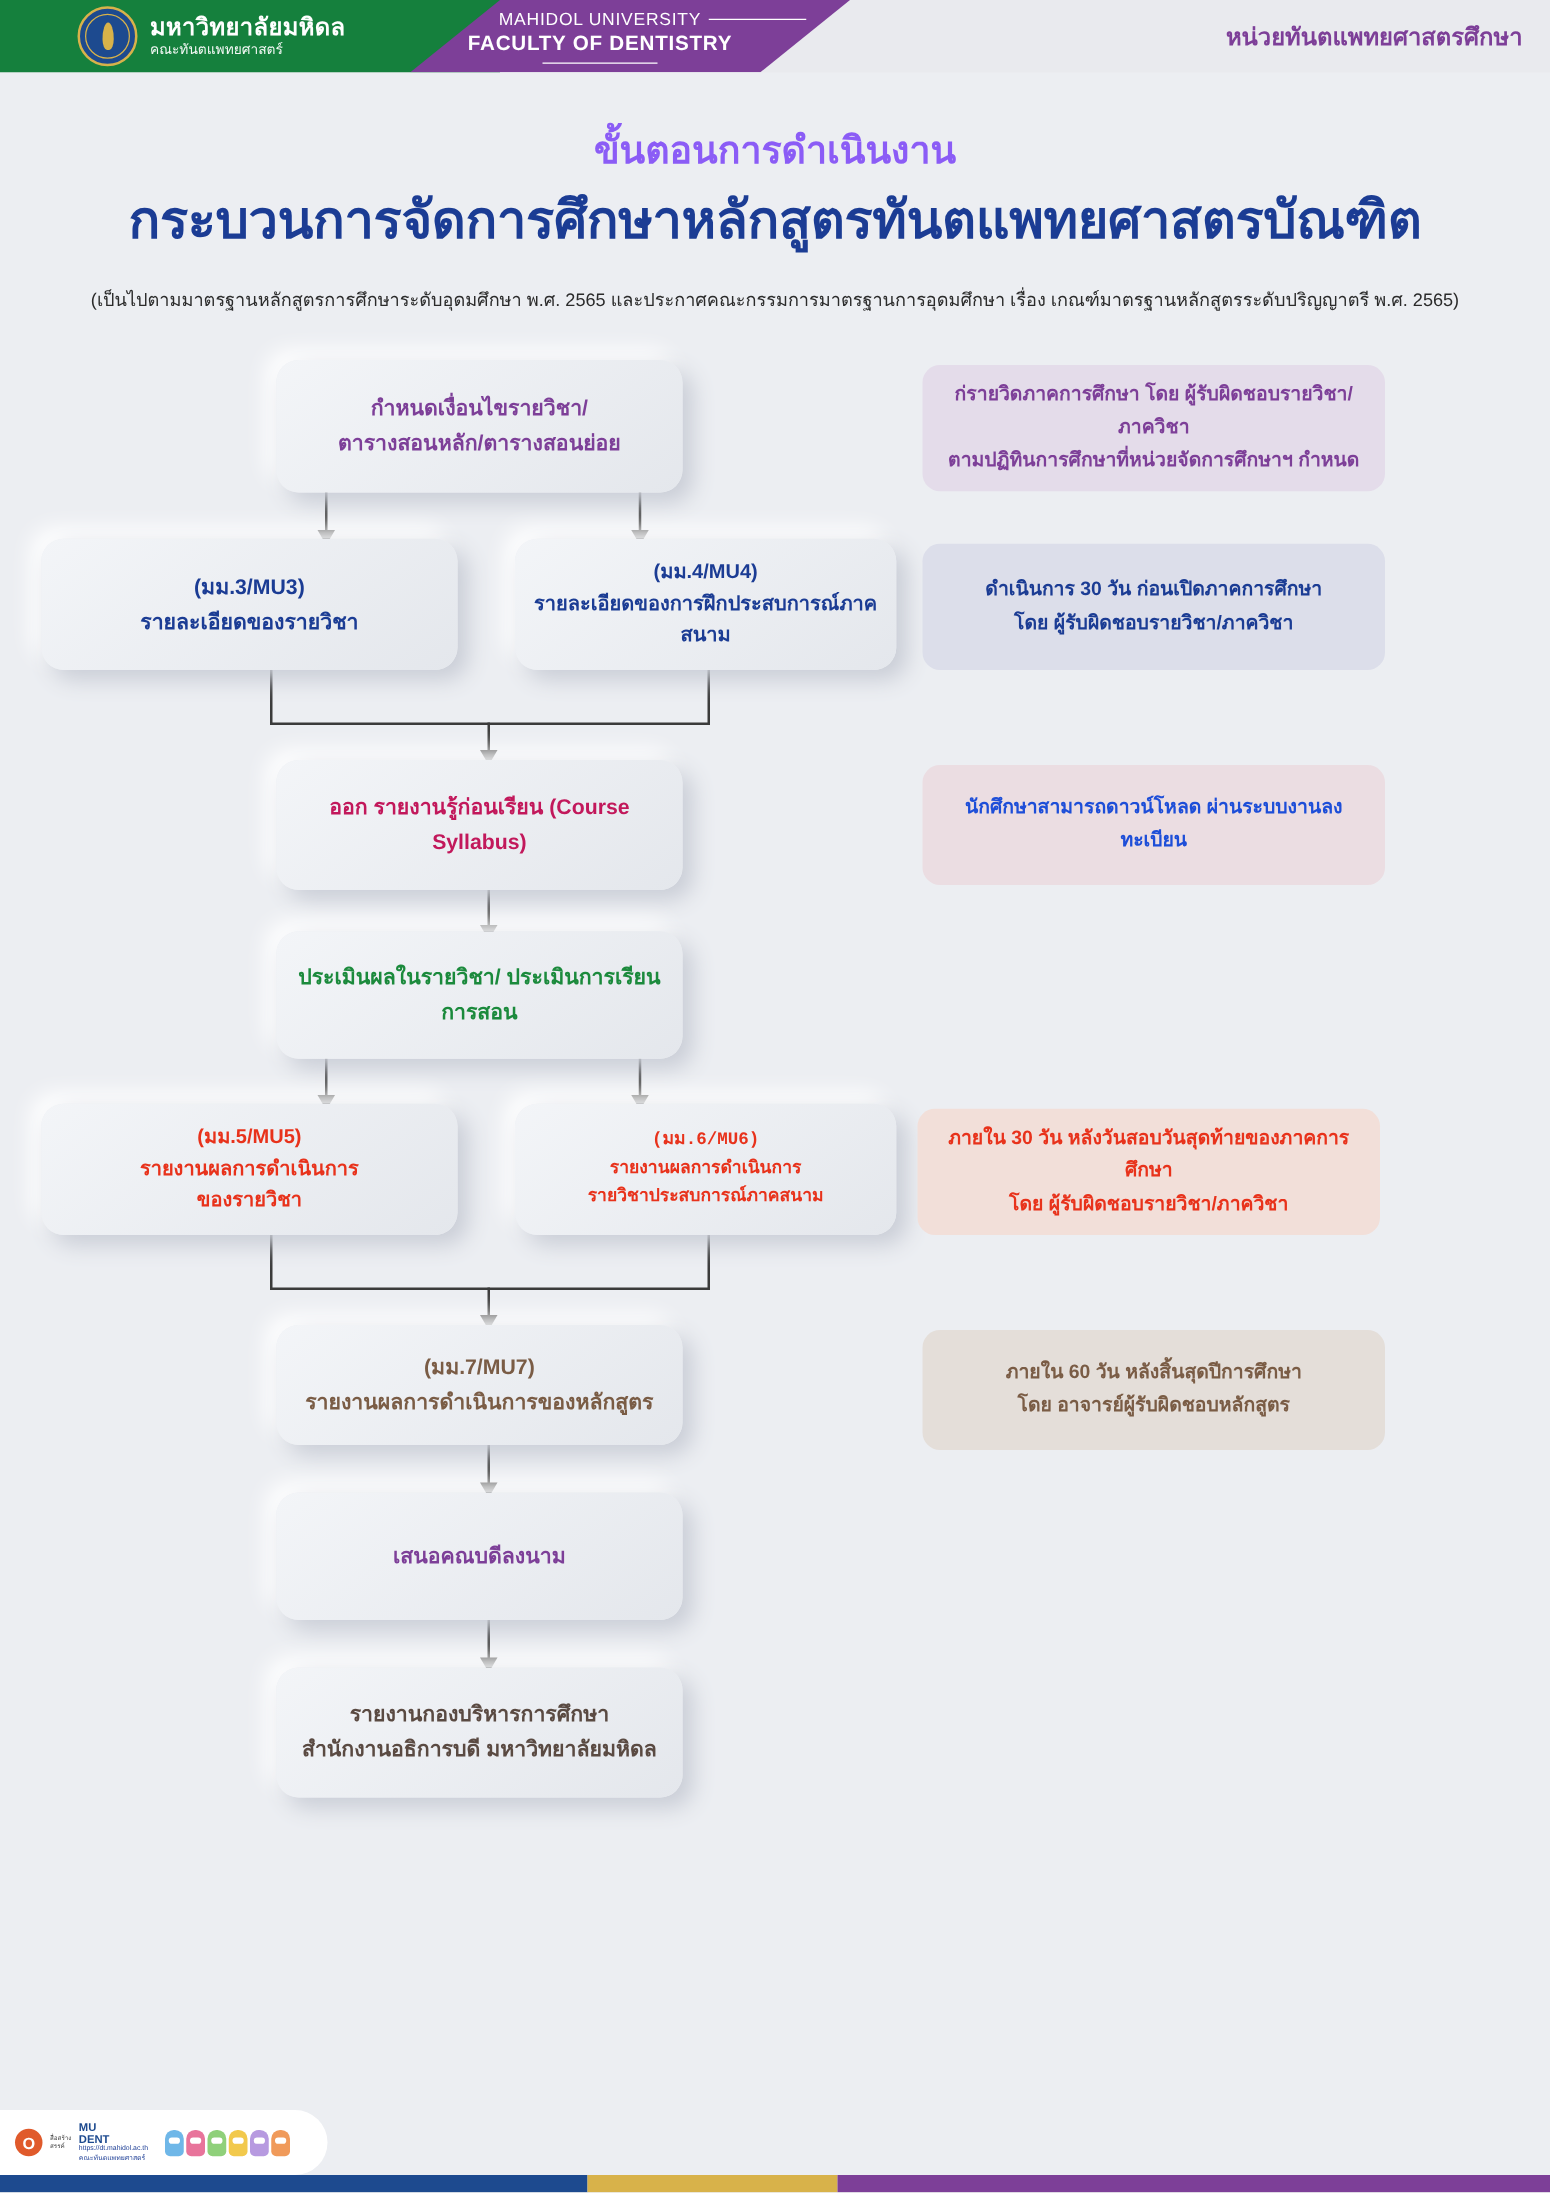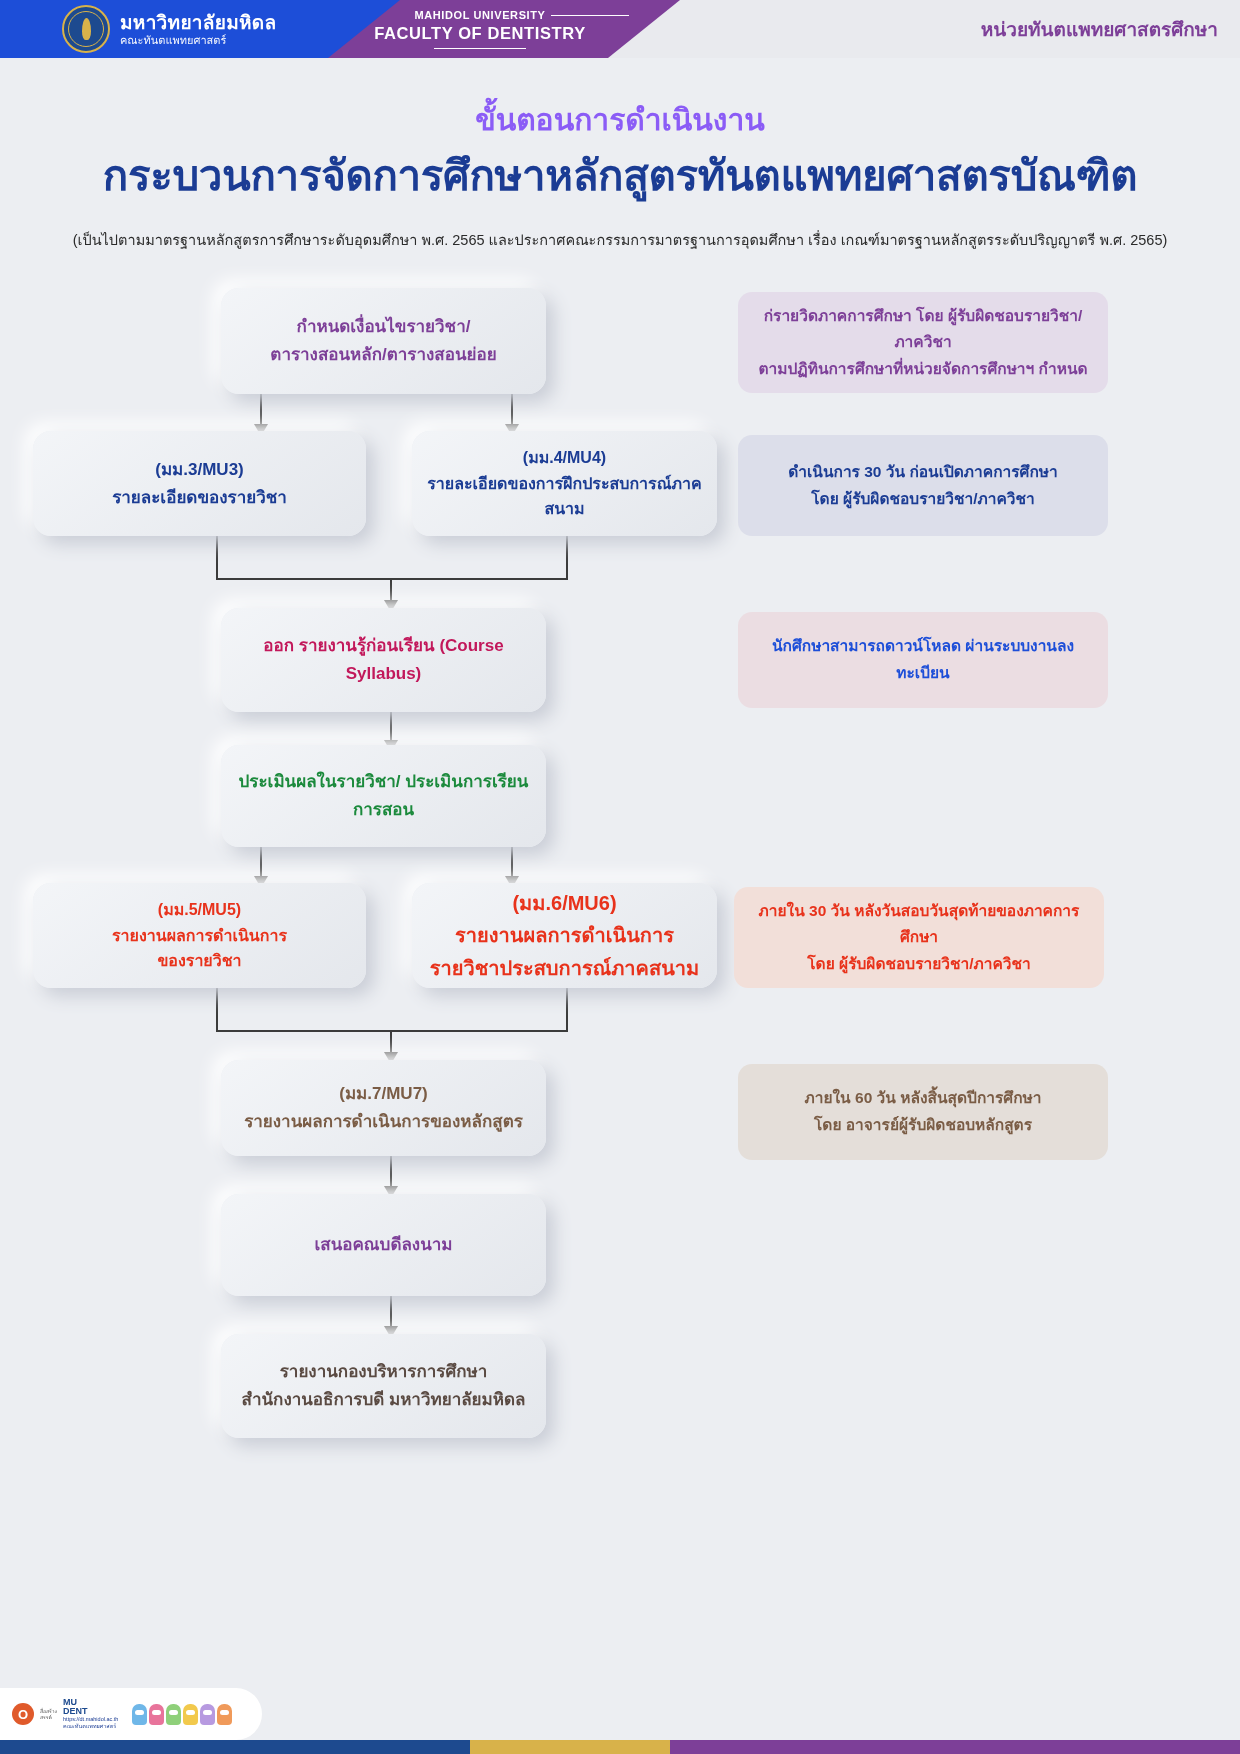--- a/index.html
+++ b/index.html
@@ -8,21 +8,21 @@
     font-family: "Liberation Sans", "DejaVu Sans", sans-serif;
     background: #eceef2;
     overflow: hidden;
   }
   .page { position: relative; width: 1240px; height: 1754px; background: #eceef2; }
 
   
   .header { position: absolute; top: 0; left: 0; width: 1240px; height: 58px; background: #e9eaee; overflow: hidden; }
   .hdr-blue {
     position: absolute; top: 0; left: 0; width: 400px; height: 58px;
-    background: #1d4ed8; display: flex; align-items: center; padding-left: 58px;
+    background: #15803d; display: flex; align-items: center; padding-left: 58px;
   }
   .hdr-purple {
     position: absolute; top: 0; left: 280px; width: 400px; height: 58px;
     background: #7d3f98;
     clip-path: polygon(30% 0, 100% 0, 82% 100%, 12% 100%);
     display: flex; flex-direction: column; align-items: center; justify-content: center;
   }
   .mu-seal {
     position: absolute; left: 62px; top: 5px; width: 48px; height: 48px;
     border-radius: 50%; background: #1d4a8f;
@@ -33,21 +33,21 @@
     width: 36px; height: 36px; border-radius: 50%;
     border: 1px solid #d8b24a; display:flex; align-items:center; justify-content:center;
   }
   .mu-seal .crest {
     width: 9px; height: 22px; background: #d8b24a;
     border-radius: 50% 50% 40% 40% / 60% 60% 40% 40%;
   }
   .hdr-blue-text { margin-left: 62px; color: #fff; line-height: 1.15; }
   .hdr-blue-text .l1 { font-size: 19px; font-weight: 700; letter-spacing: .3px; }
   .hdr-blue-text .l2 { font-size: 11px; font-weight: 400; opacity: .95; }
-  .hdr-purple .sm { color: #fff; font-size: 11px; letter-spacing: .6px; font-weight: 700; position: relative; }
+  .hdr-purple .sm { color: #fff; font-size: 14px; letter-spacing: .6px; font-weight: 400; position: relative; }
   .hdr-purple .sm::after {
     content: ""; position: absolute; left: 104%; top: 50%; width: 78px; height: 1px; background: #fff;
   }
   .hdr-purple .lg { color: #fff; font-size: 16.5px; font-weight: 700; letter-spacing: .6px; margin-top: 3px; }
   .hdr-purple .rule { width: 92px; height: 1px; background: #fff; margin-top: 5px; }
   .hdr-right {
     position: absolute; right: 22px; top: 0; height: 58px;
     display: flex; align-items: center; color: #7d3f98; font-size: 19px; font-weight: 700;
   }
 
@@ -201,21 +201,21 @@
   <div class="nbox" id="b4" style="left:221px; top:745px; width:325px; height:102px; color:#1b8a3c;">
     <span class="ln">ประเมินผลในรายวิชา/ ประเมินการเรียนการสอน</span>
   </div>
 
   <div class="nbox" id="b5" style="left:33px; top:883px; width:333px; height:105px; color:#e8321b; font-size:16px;">
     <span class="ln">(มม.5/MU5)</span>
     <span class="ln">รายงานผลการดำเนินการ</span>
     <span class="ln">ของรายวิชา</span>
   </div>
 
-  <div class="nbox" id="b6" style="left:412px; top:883px; width:305px; height:105px; color:#e8321b; font-size:20px;">
+  <div class="nbox" id="b6" style="left:412px; top:883px; width:305px; height:105px; color:#e8321b; font-size:14px;font-family:Liberation Mono, monospace;">
     <span class="ln">(มม.6/MU6)</span>
     <span class="ln">รายงานผลการดำเนินการ</span>
     <span class="ln">รายวิชาประสบการณ์ภาคสนาม</span>
   </div>
 
   <div class="nbox" id="b7" style="left:221px; top:1060px; width:325px; height:96px; color:#7a5c45;">
     <span class="ln">(มม.7/MU7)</span>
     <span class="ln">รายงานผลการดำเนินการของหลักสูตร</span>
   </div>
 

